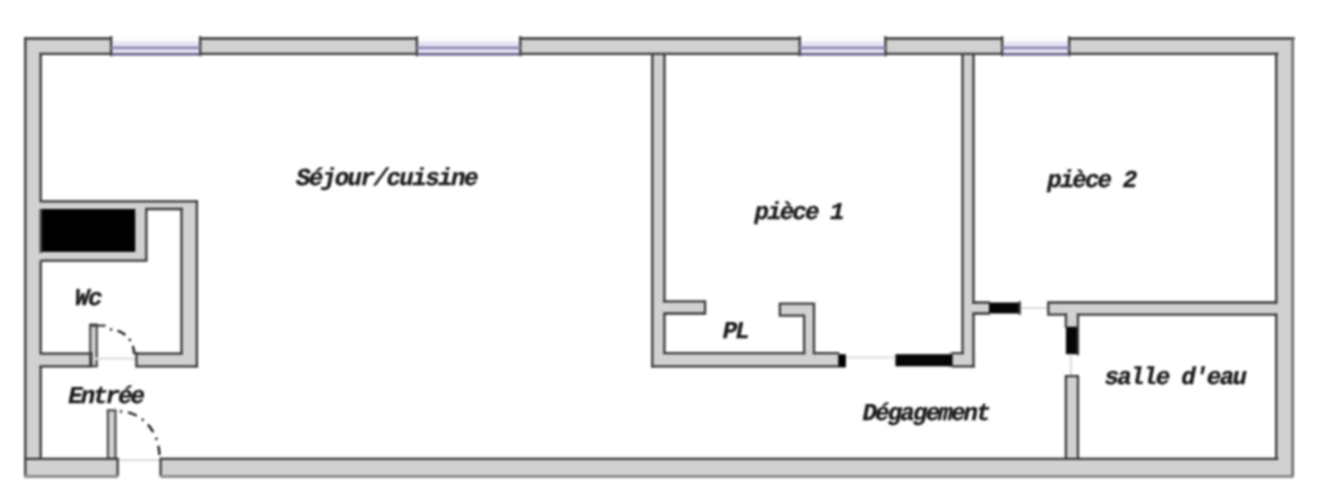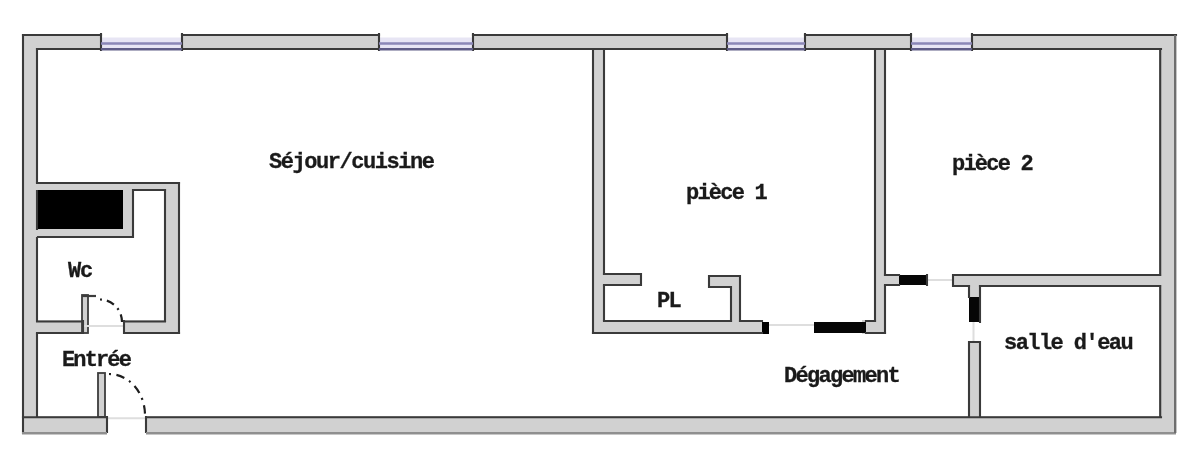--- a/index.html
+++ b/index.html
@@ -1,16 +1,16 @@
 <!DOCTYPE html>
 <html><head>
 <meta charset="utf-8">
 <style>
   html,body{margin:0;padding:0;background:#ffffff;}
-  #plan{position:relative;width:1200px;height:458px;background:#ffffff;overflow:hidden;}
+  #plan{position:relative;width:1200px;height:458px;background:#ffffff;overflow:hidden;font-style:italic;}
   svg{position:absolute;left:0;top:0;filter:blur(0.75px);}
 </style>
 </head>
 <body>
 <div id="plan">
 <svg width="1200" height="458" viewBox="0 0 1200 458">
   <g>
 
     <rect x="22" y="34" width="1154" height="16" fill="#d1d1d1"></rect>
     <rect x="22" y="34" width="16" height="400" fill="#d1d1d1"></rect>

